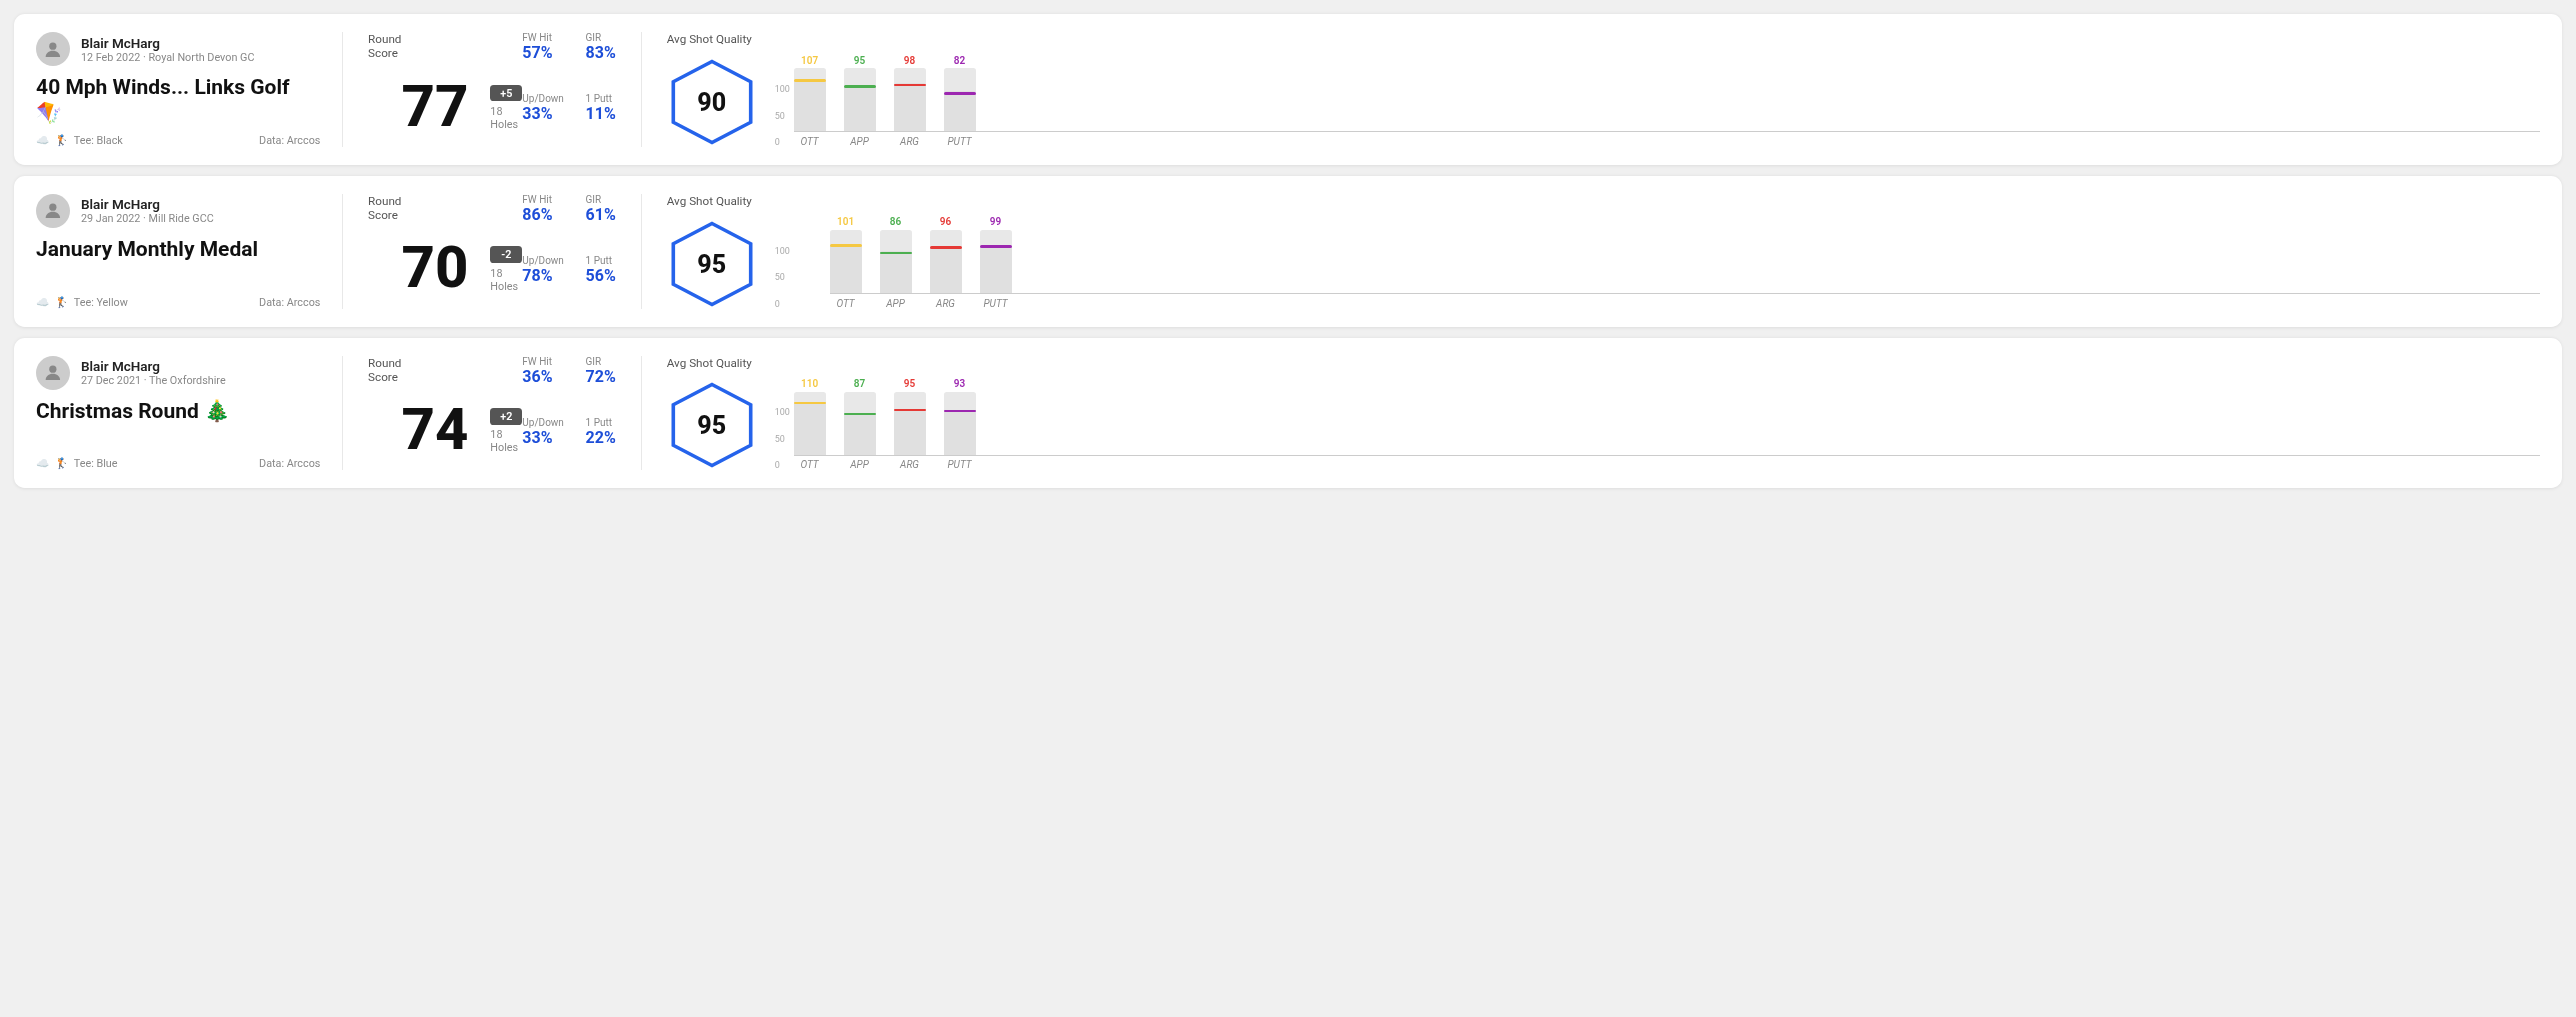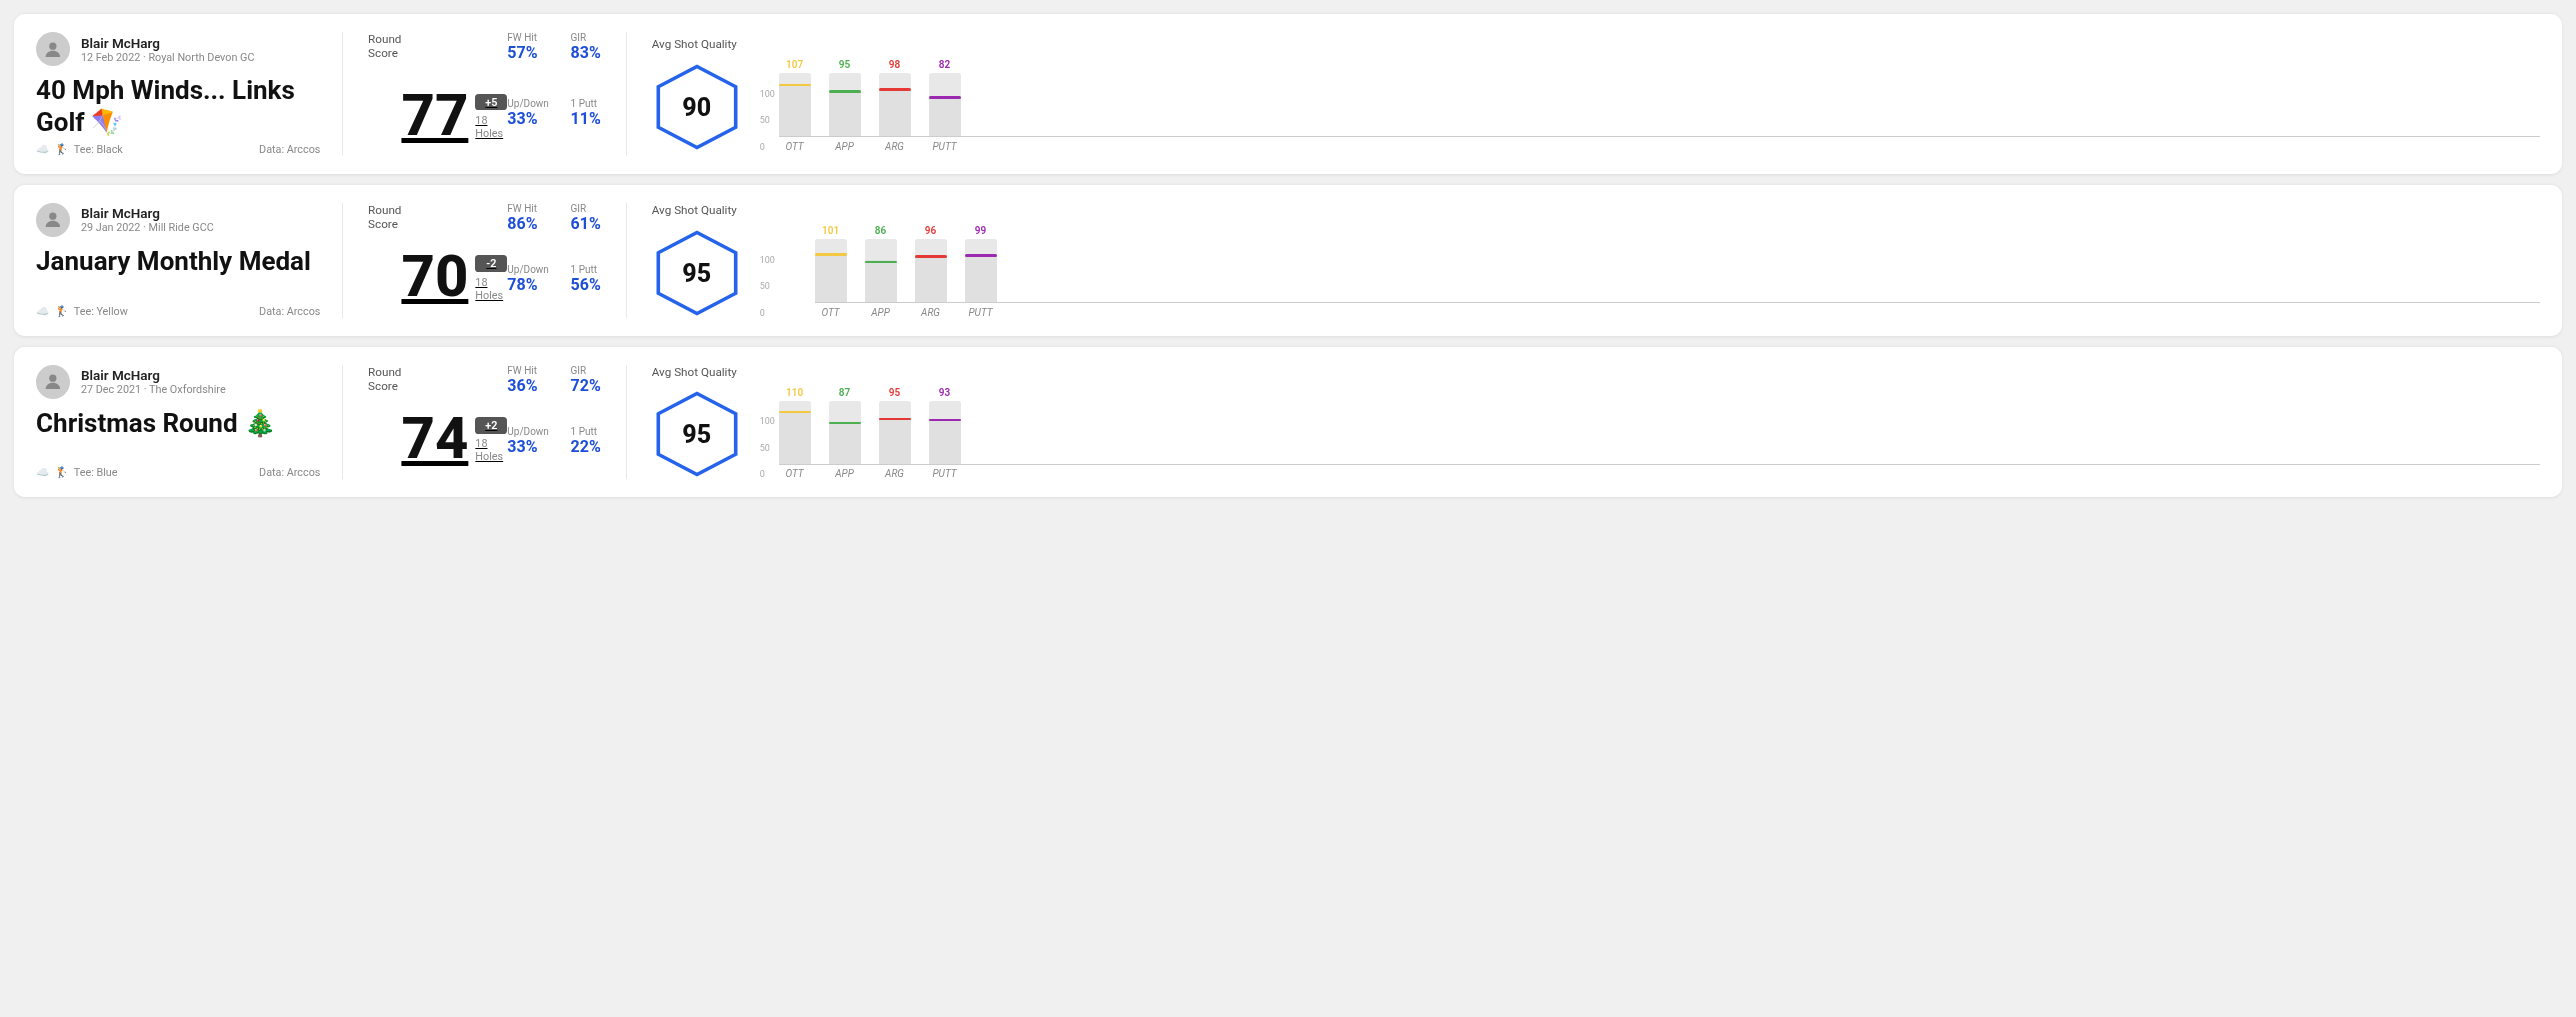--- a/index.html
+++ b/index.html
@@ -60,21 +60,21 @@
       font-weight: 600;
       color: #222;
     }
 
     .player-info .player-date {
       font-size: 10.8px;
       color: #888;
     }
 
     .round-title {
-      font-size: 26px;
+      font-size: 21px;
       font-weight: 700;
       color: #111;
       margin: 9px 0 5.4px 0;
       line-height: 1.2;
     }
 
     .card-footer {
       display: flex;
       justify-content: space-between;
       align-items: center;
@@ -100,23 +100,22 @@
 
     .round-score-label {
       font-size: 11.7px;
       color: #555;
       margin-bottom: 3.6px;
     }
 
     .score-row {
       display: flex;
       align-items: flex-end;
-      gap: 7px;
+      gap: 22px;
       margin-bottom: 12.6px;
-      text-decoration: underline;
     }
 
     .score-number {
       font-size: 58px;
       font-weight: 800;
       color: #111;
       line-height: 1;
     }
 
     .score-badge-col {

